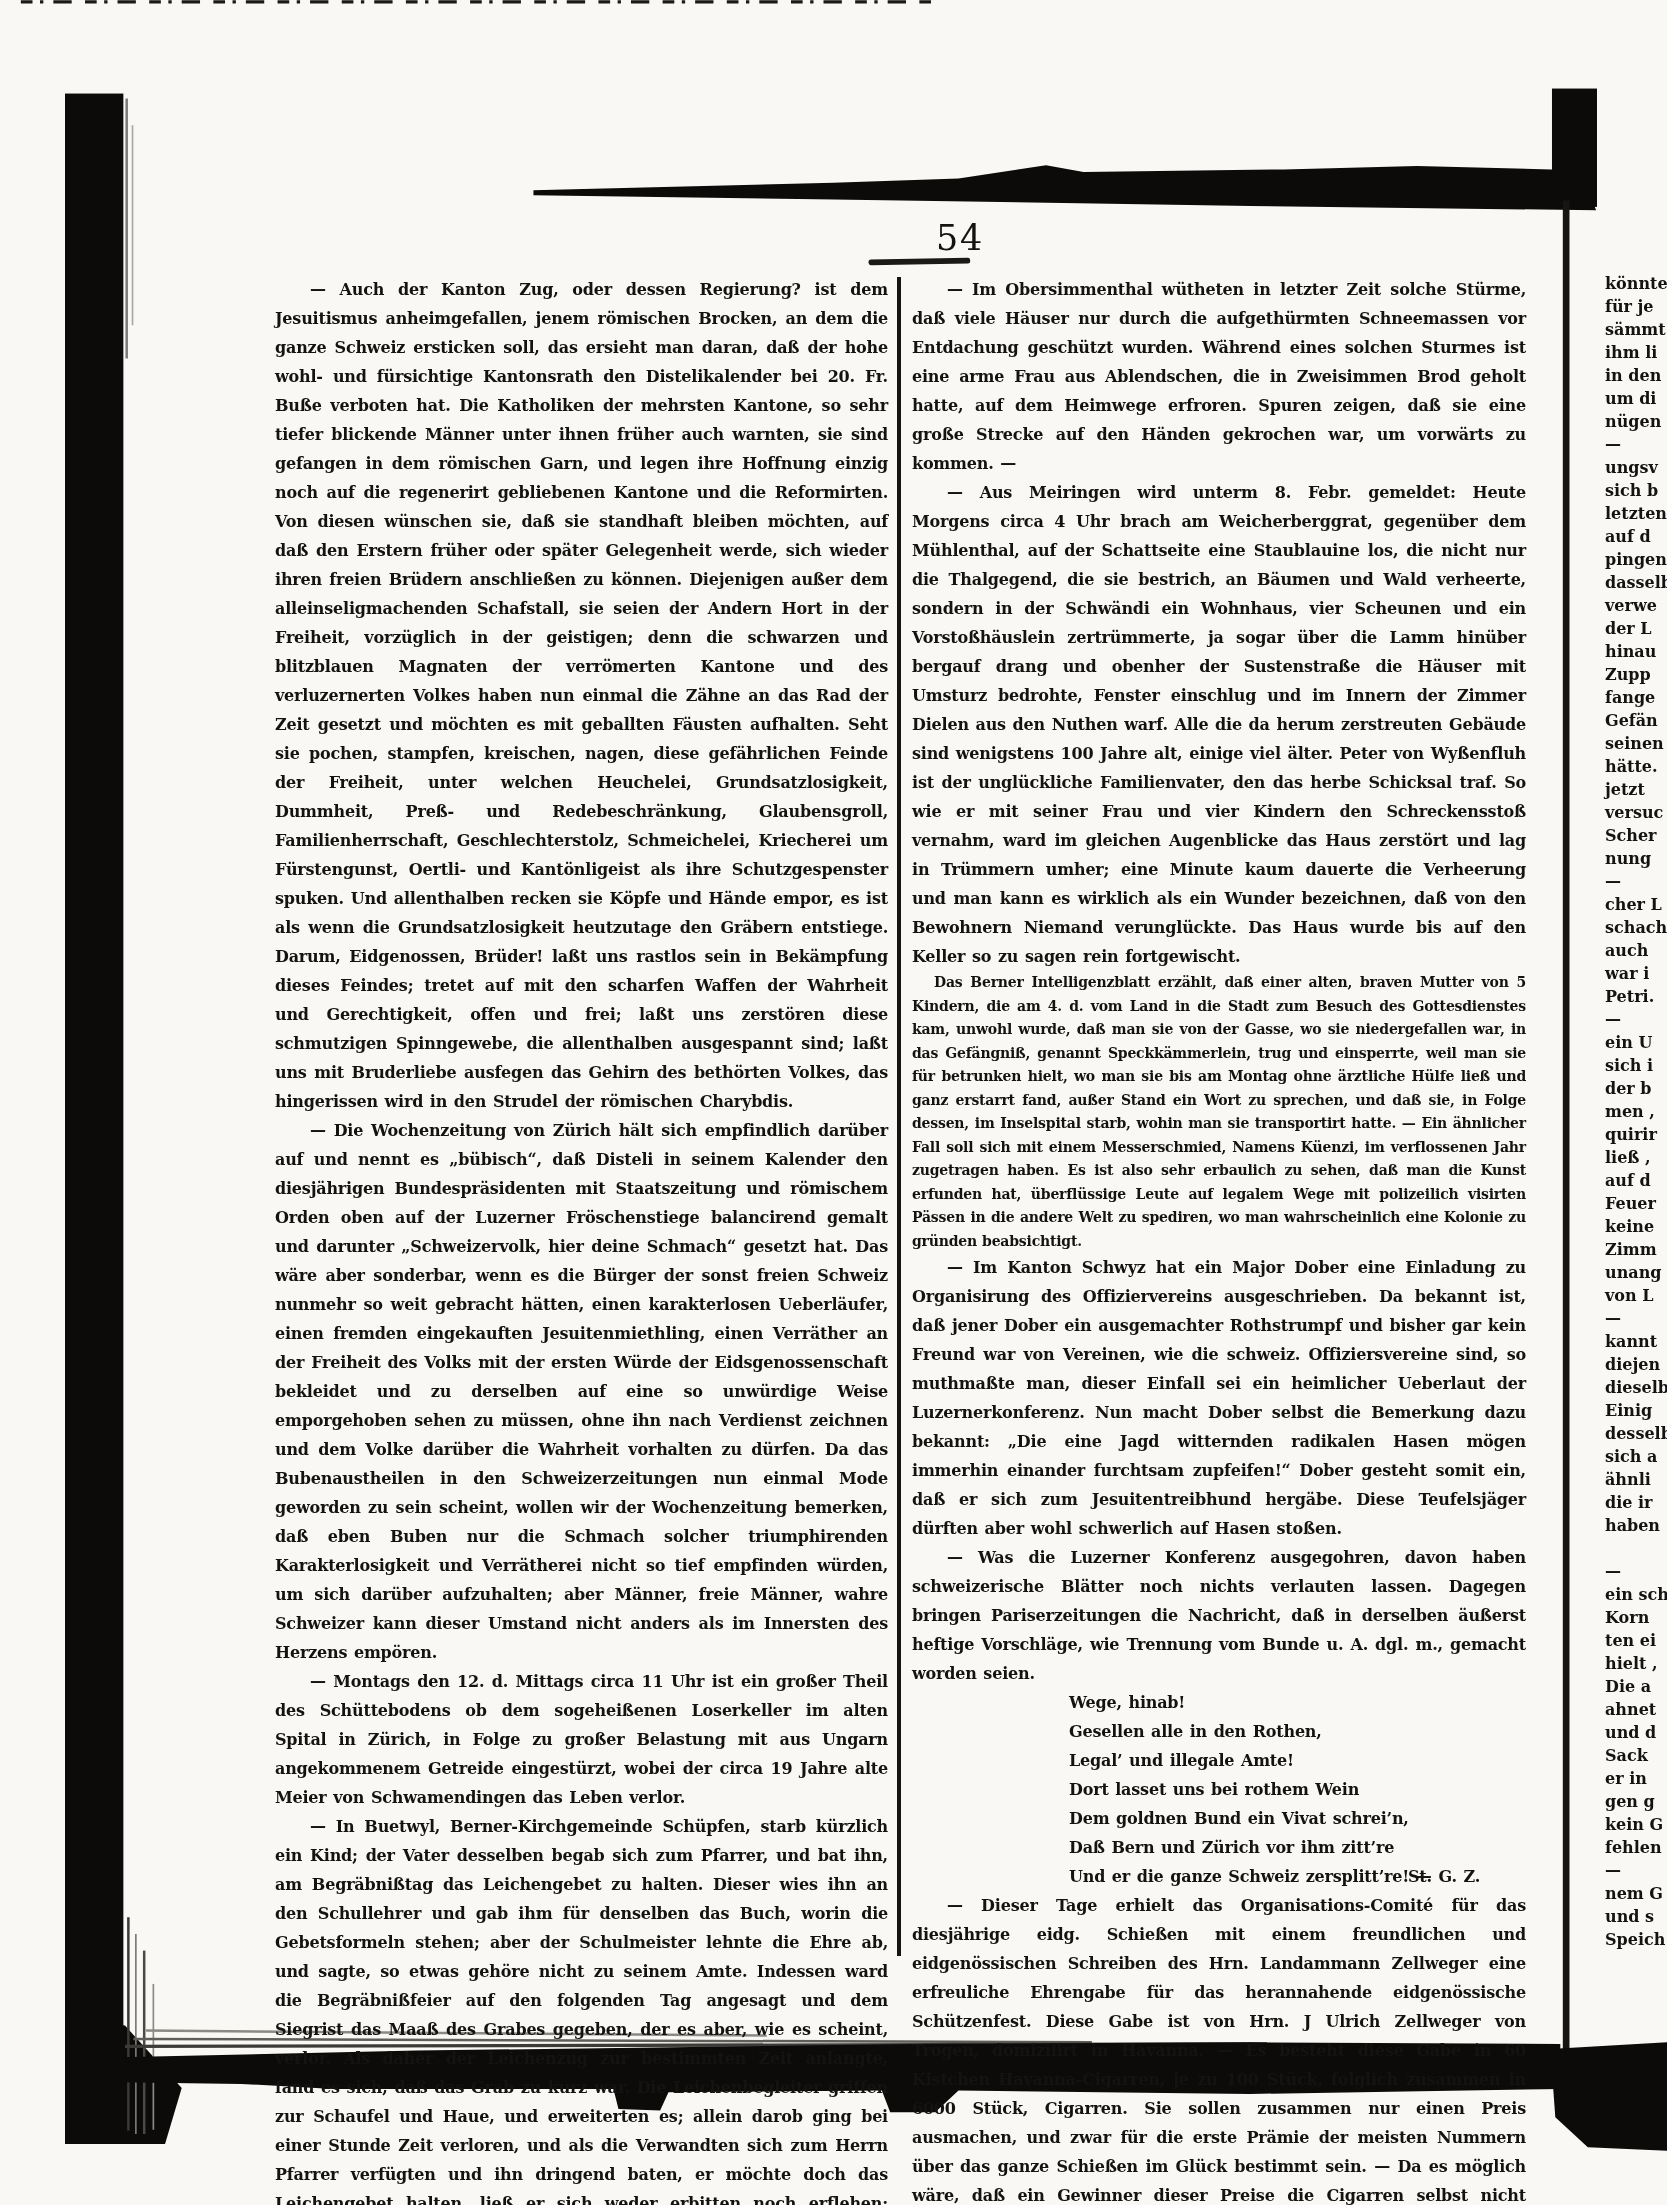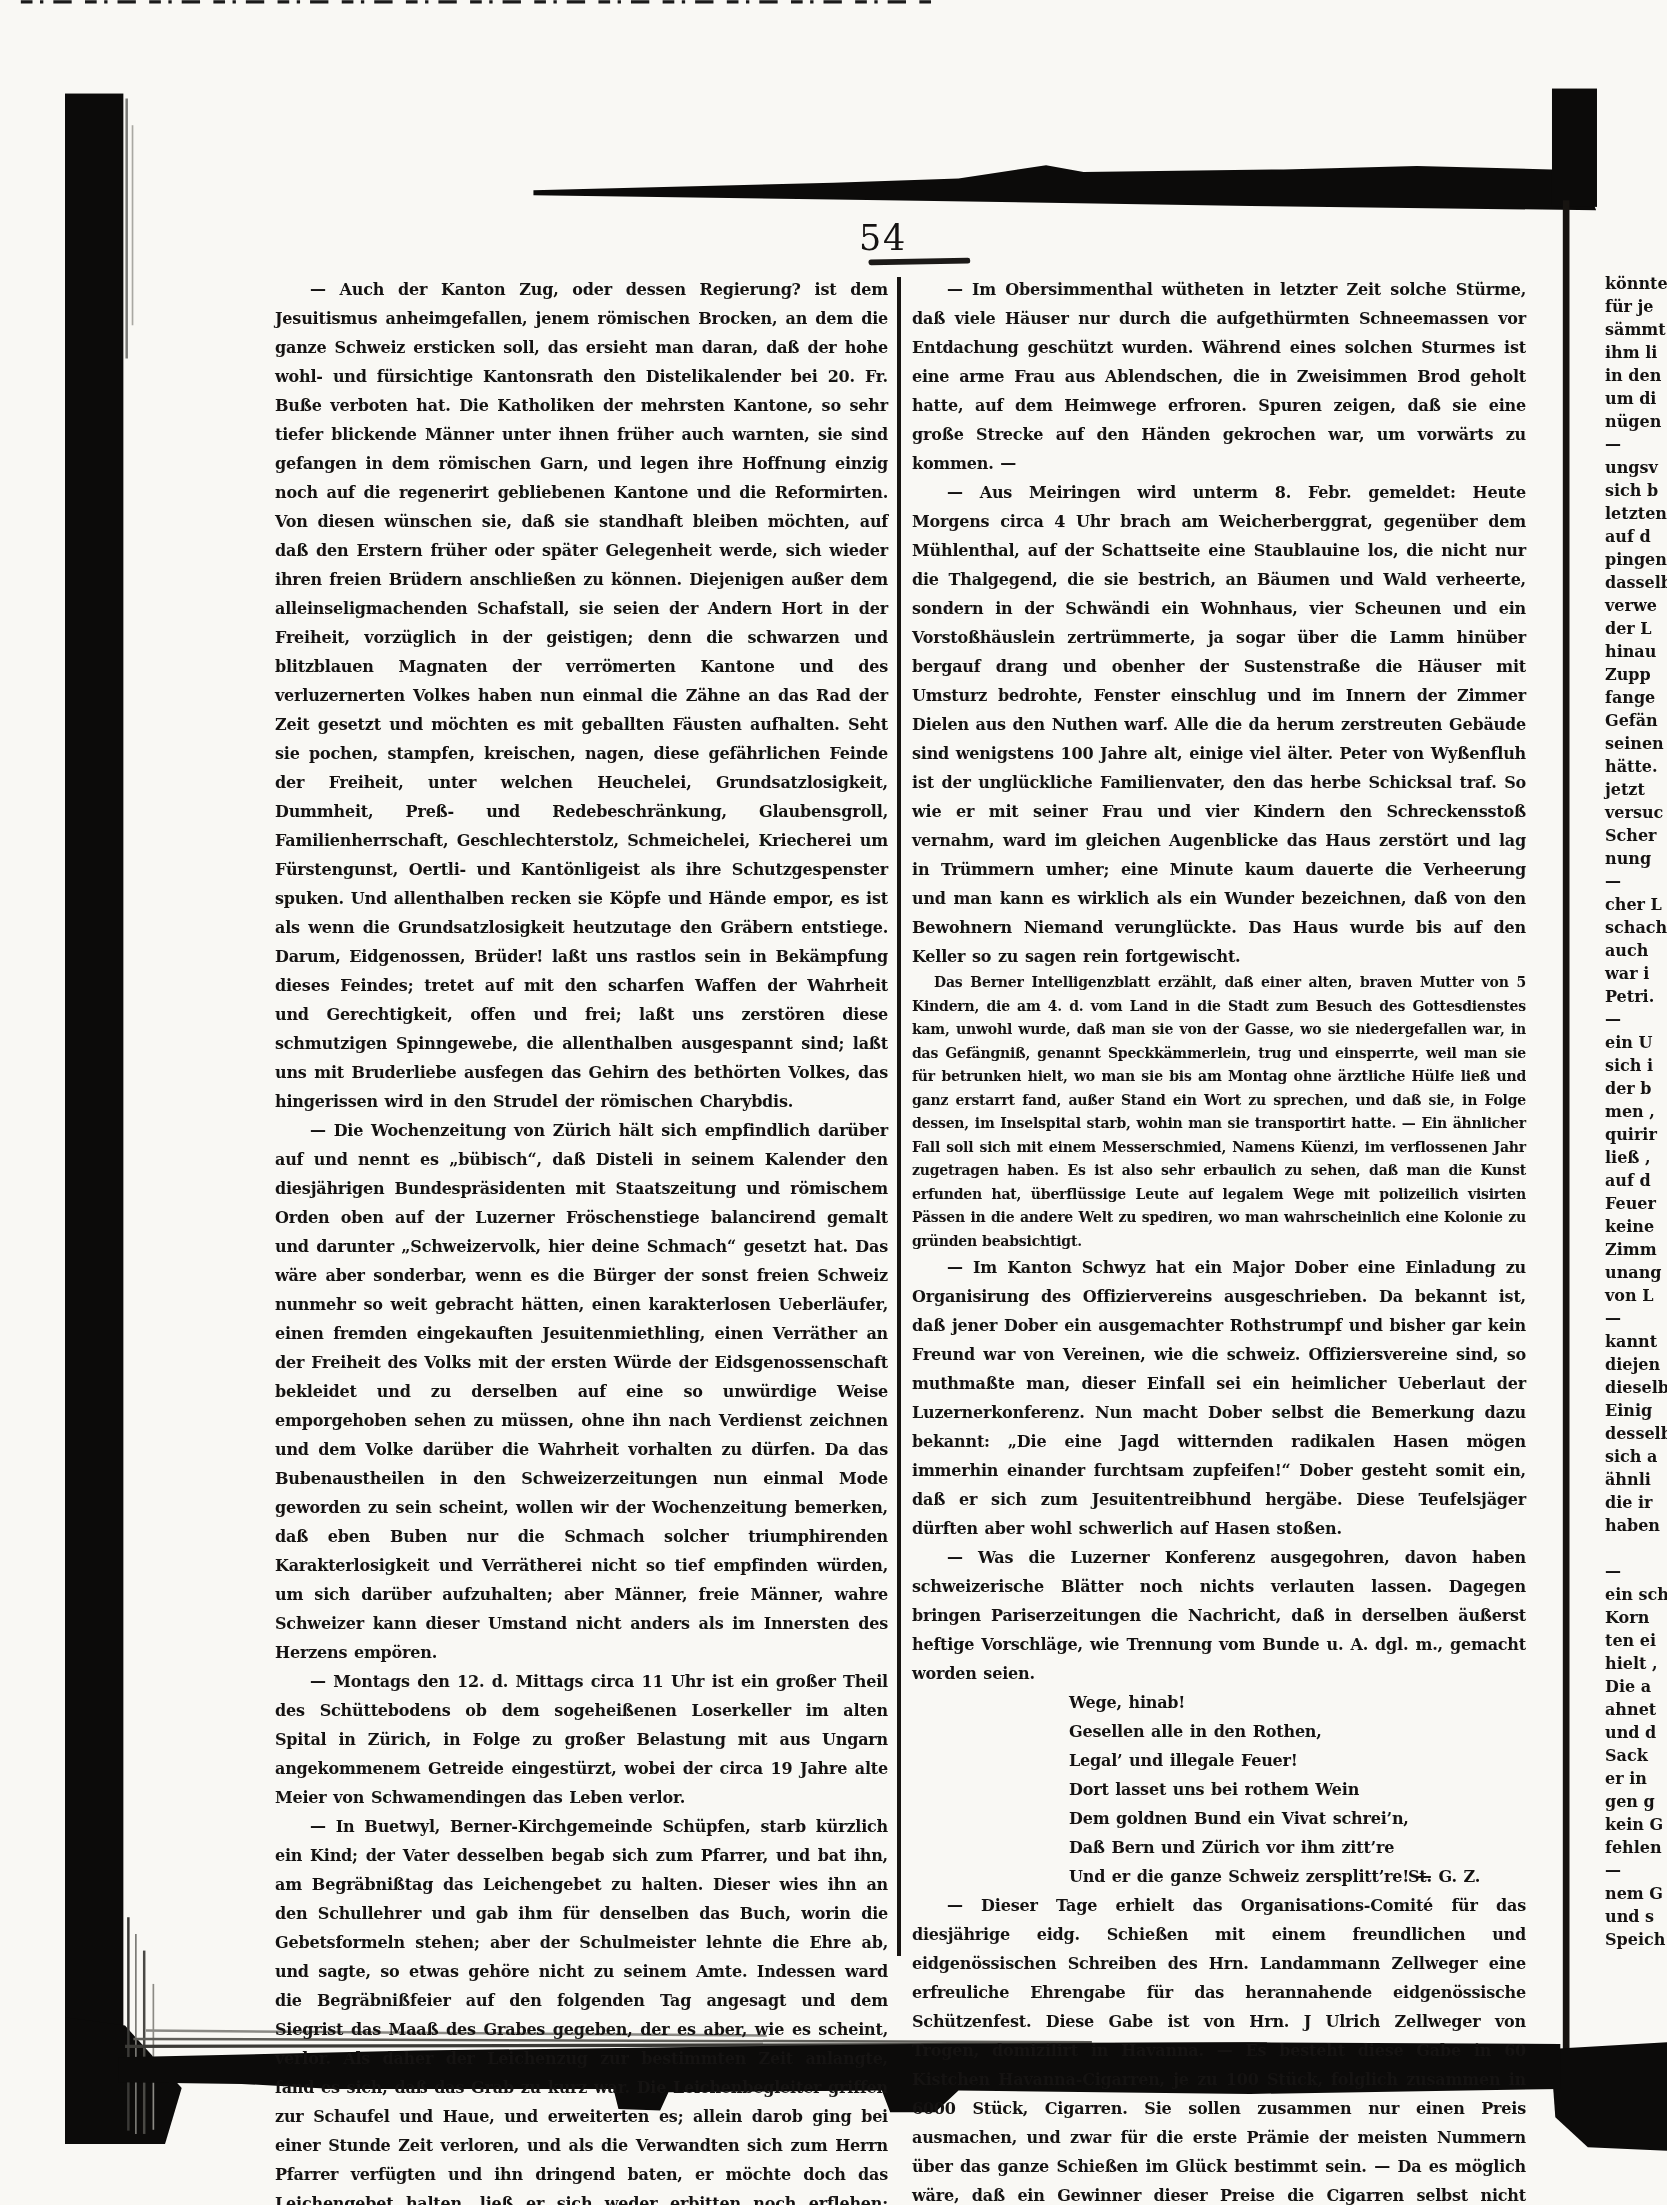--- a/index.html
+++ b/index.html
@@ -7,21 +7,21 @@
     width:1667px;height:2205px;
     background:#f9f8f4;
     overflow:hidden;
     position:relative;
     font-family:"DejaVu Serif","Liberation Serif",serif;
     color:#151312;
   }
   #artifacts{position:absolute;top:0;left:0;z-index:1;pointer-events:none;}
   .page-number{
     position:absolute;left:859px;top:218px;width:125px;z-index:2;
-    text-align:left;font-size:35px;font-weight:400;letter-spacing:1.7px;
+    text-align:right;font-size:35px;font-weight:400;letter-spacing:1.7px;
   }
   .col{
     position:absolute;top:275px;z-index:2;
     font-size:16px;font-weight:700;line-height:29px;
     text-align:justify;letter-spacing:-0.2px;word-spacing:1.3px;
   }
   .col p{margin:0;text-indent:35px;}
   .col p.noindent{text-indent:0;}
   #col-left{left:275px;width:613px;}
   #col-right{left:912px;width:614px;}
@@ -90,21 +90,21 @@
   <p>— Im Obersimmenthal wütheten in letzter Zeit solche Stürme, daß viele Häuser nur durch die aufgethürmten Schneemassen vor Entdachung geschützt wurden. Während eines solchen Sturmes ist eine arme Frau aus Ablendschen, die in Zweisimmen Brod geholt hatte, auf dem Heimwege erfroren. Spuren zeigen, daß sie eine große Strecke auf den Händen gekrochen war, um vorwärts zu kommen. —</p>
   <p>— Aus Meiringen wird unterm 8. Febr. gemeldet: Heute Morgens circa 4 Uhr brach am Weicherberggrat, gegenüber dem Mühlenthal, auf der Schattseite eine Staublauine los, die nicht nur die Thalgegend, die sie bestrich, an Bäumen und Wald verheerte, sondern in der Schwändi ein Wohnhaus, vier Scheunen und ein Vorstoßhäuslein zertrümmerte, ja sogar über die Lamm hinüber bergauf drang und obenher der Sustenstraße die Häuser mit Umsturz bedrohte, Fenster einschlug und im Innern der Zimmer Dielen aus den Nuthen warf. Alle die da herum zerstreuten Gebäude sind wenigstens 100 Jahre alt, einige viel älter. Peter von Wyßenfluh ist der unglückliche Familienvater, den das herbe Schicksal traf. So wie er mit seiner Frau und vier Kindern den Schreckensstoß vernahm, ward im gleichen Augenblicke das Haus zerstört und lag in Trümmern umher; eine Minute kaum dauerte die Verheerung und man kann es wirklich als ein Wunder bezeichnen, daß von den Bewohnern Niemand verunglückte. Das Haus wurde bis auf den Keller so zu sagen rein fortgewischt.</p>
   <div class="small-par">
     <p>Das Berner Intelligenzblatt erzählt, daß einer alten, braven Mutter von 5 Kindern, die am 4. d. vom Land in die Stadt zum Besuch des Gottesdienstes kam, unwohl wurde, daß man sie von der Gasse, wo sie niedergefallen war, in das Gefängniß, genannt Speckkämmerlein, trug und einsperrte, weil man sie für betrunken hielt, wo man sie bis am Montag ohne ärztliche Hülfe ließ und ganz erstarrt fand, außer Stand ein Wort zu sprechen, und daß sie, in Folge dessen, im Inselspital starb, wohin man sie transportirt hatte. — Ein ähnlicher Fall soll sich mit einem Messerschmied, Namens Küenzi, im verflossenen Jahr zugetragen haben. Es ist also sehr erbaulich zu sehen, daß man die Kunst erfunden hat, überflüssige Leute auf legalem Wege mit polizeilich visirten Pässen in die andere Welt zu spediren, wo man wahrscheinlich eine Kolonie zu gründen beabsichtigt.</p>
   </div>
   <p>— Im Kanton Schwyz hat ein Major Dober eine Einladung zu Organisirung des Offiziervereins ausgeschrieben. Da bekannt ist, daß jener Dober ein ausgemachter Rothstrumpf und bisher gar kein Freund war von Vereinen, wie die schweiz. Offiziersvereine sind, so muthmaßte man, dieser Einfall sei ein heimlicher Ueberlaut der Luzernerkonferenz. Nun macht Dober selbst die Bemerkung dazu bekannt: „Die eine Jagd witternden radikalen Hasen mögen immerhin einander furchtsam zupfeifen!“ Dober gesteht somit ein, daß er sich zum Jesuitentreibhund hergäbe. Diese Teufelsjäger dürften aber wohl schwerlich auf Hasen stoßen.</p>
   <p>— Was die Luzerner Konferenz ausgegohren, davon haben schweizerische Blätter noch nichts verlauten lassen. Dagegen bringen Pariserzeitungen die Nachricht, daß in derselben äußerst heftige Vorschläge, wie Trennung vom Bunde u. A. dgl. m., gemacht worden seien.</p>
   <div class="poem">
       <div>Wege, hinab!</div>
       <div>Gesellen alle in den Rothen,</div>
-      <div>Legal’ und illegale Feuer!</div>
+      <div>Legal’ und illegale Amte!</div>
       <div>Dort lasset uns bei rothem Wein</div>
       <div>Dem goldnen Bund ein Vivat schrei’n,</div>
       <div>Daß Bern und Zürich vor ihm zitt’re</div>
       <div>Und er die ganze Schweiz zersplitt’re! —</div>
     </div>
   <span class="poem-attr">St. G. Z.</span>
   <p>— Dieser Tage erhielt das Organisations-Comité für das diesjährige eidg. Schießen mit einem freundlichen und eidgenössischen Schreiben des Hrn. Landammann Zellweger eine erfreuliche Ehrengabe für das herannahende eidgenössische Schützenfest. Diese Gabe ist von Hrn. J Ulrich Zellweger von Trogen, domizilirt in Havanna. — Es besteht diese Gabe in 60 Kistchen Havanna-Cigarren, je zu 100 Stück, folglich zusammen in 6000 Stück, Cigarren. Sie sollen zusammen nur einen Preis ausmachen, und zwar für die erste Prämie der meisten Nummern über das ganze Schießen im Glück bestimmt sein. — Da es möglich wäre, daß ein Gewinner dieser Preise die Cigarren selbst nicht gebrauchen</p>
 </div>
 
 <div id="col-edge">

